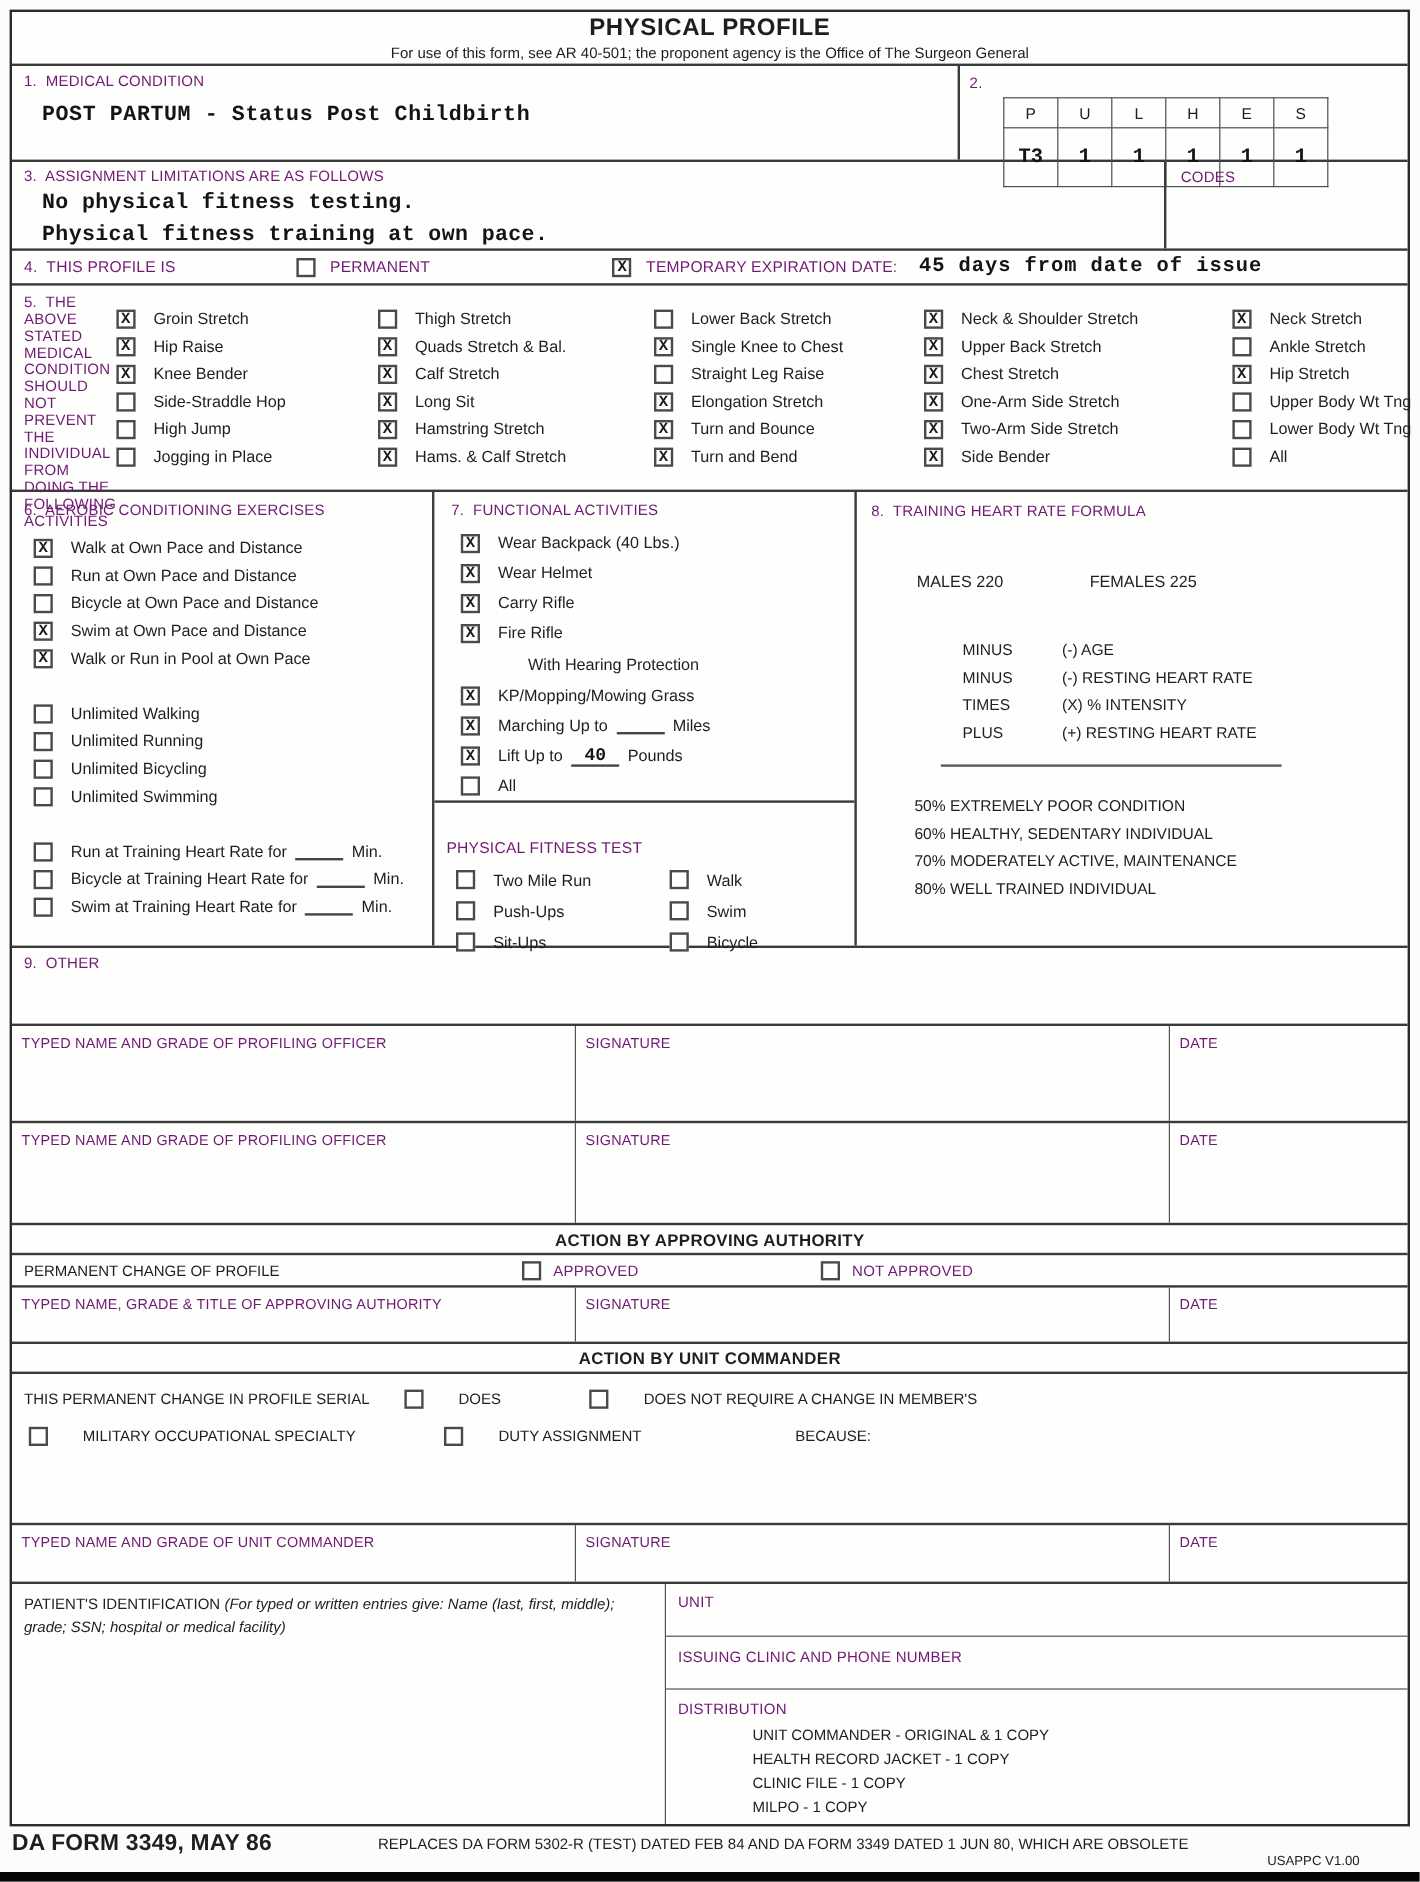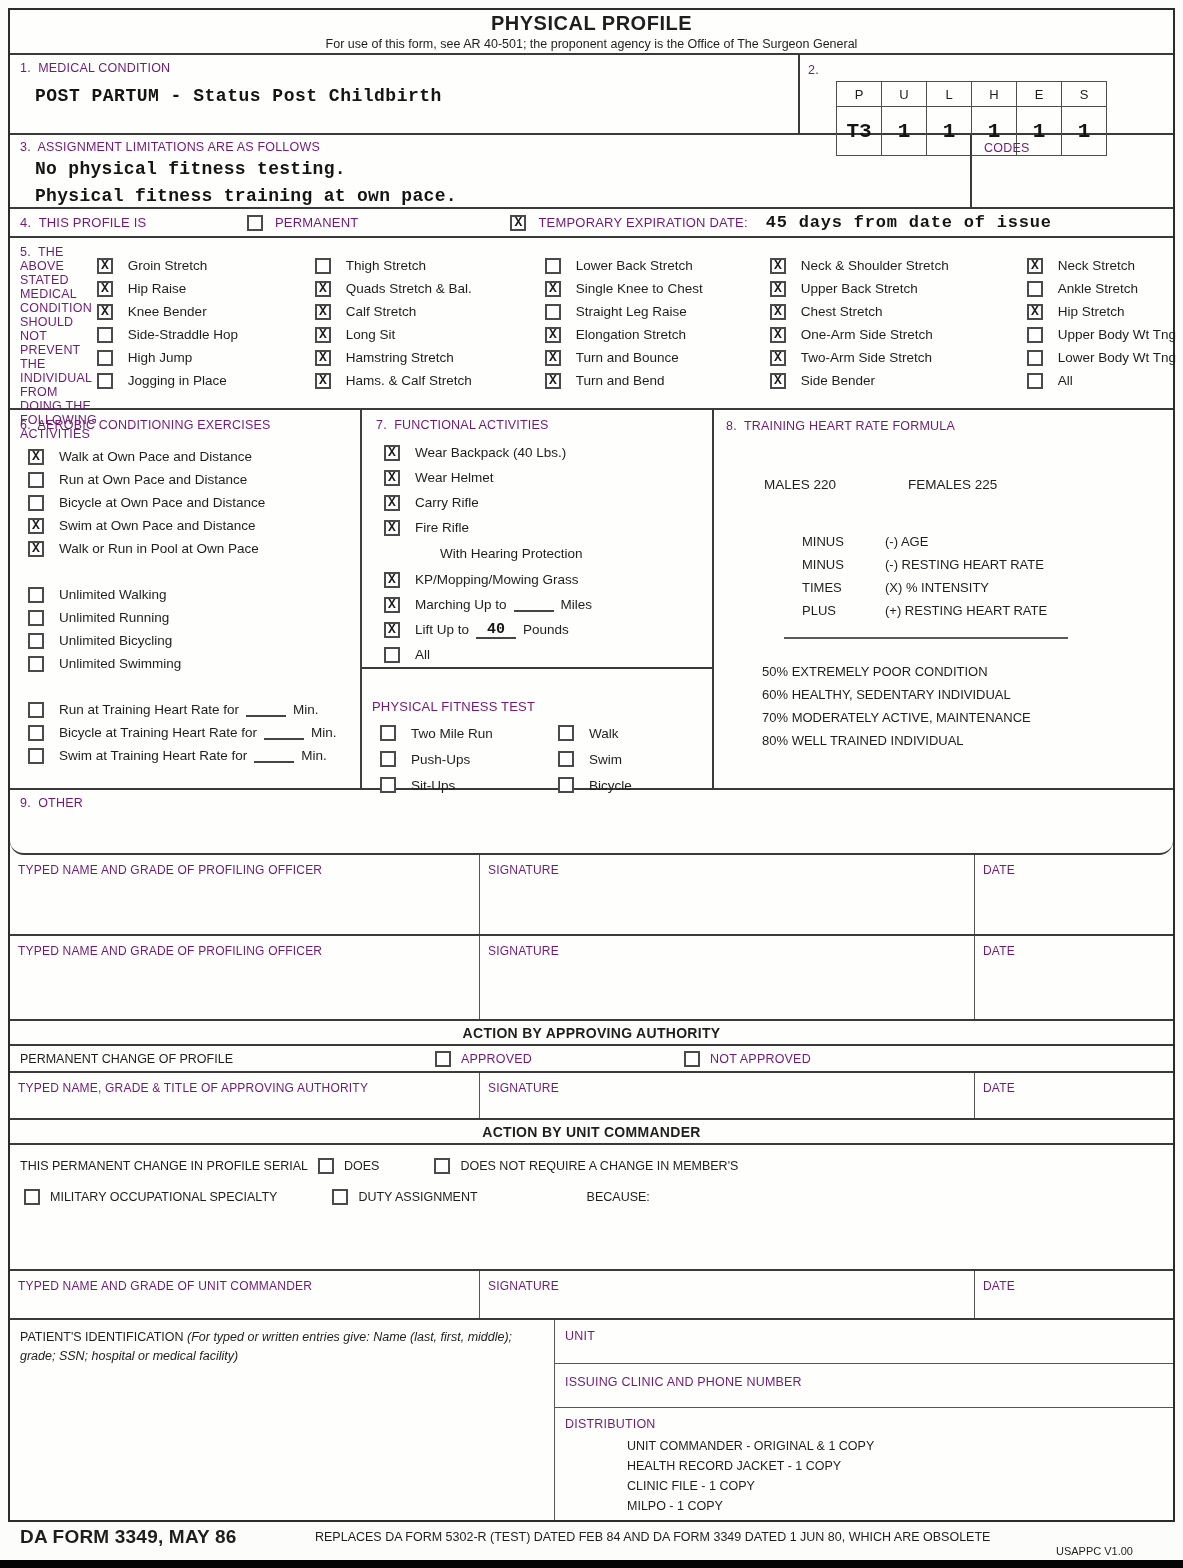--- a/index.html
+++ b/index.html
@@ -23,21 +23,21 @@
   .subtitle { font-size: 12.5px; margin-top: 2px; }
 
   
   .r-s12 { height: 80px; }
   .s1 { flex: 1; padding: 6px 10px; }
   .s1 .typed { font-size: 18px; margin: 11px 0 0 15px; letter-spacing: 0.5px; }
   .s2 { width: 375px; border-left: 2px solid #3a3a3a; padding: 5px 8px; }
   .pulhes { border-collapse: collapse; margin: 3px 0 0 28px; }
   .pulhes td { border: 1px solid #4e4e4e; width: 45px; text-align: center; }
   .pulhes .hdr td { height: 25px; font-size: 13px; }
-  .pulhes .val td { height: 49px; font-size: 21px; }
+  .pulhes .val td { height: 49px; font-size: 17px; }
 
   
   .r-s3 { height: 74px; }
   .s3 { flex: 1; padding: 5px 10px; }
   .s3 .typed { font-size: 18px; line-height: 24px; margin: 3px 0 0 15px; letter-spacing: 0.3px; }
   .codes { width: 203px; border-left: 2px solid #3a3a3a; padding: 6px 12px; }
 
   
   .r-s4 { height: 29px; align-items: center; }
   .r-s4 .lbl { font-size: 13px; }
@@ -82,21 +82,21 @@
   .col8 { flex: 1; padding: 9px 0 0 12px; }
   .mf-row { display: flex; gap: 72px; margin: 44px 0 0 38px; font-size: 13.5px; }
   .formula { margin: 38px 0 0 76px; }
   .formula .f-line { display: flex; height: 23px; align-items: center; font-size: 13px; gap: 19px; }
   .f-op { width: 64px; }
   .hr-line { width: 284px; border-bottom: 2px solid #5a5a5a; margin: 15px 0 0 58px; }
   .thresholds { margin: 21px 0 0 36px; }
   .thresholds div { height: 23px; font-size: 13px; display: flex; align-items: center; }
 
   
-  .r-s9 { height: 65px; padding: 6px 10px; border-radius: 14px; }
+  .r-s9 { height: 65px; padding: 6px 10px; }
 
   
   .sig-row .c-name { width: 470px; border-right: 1px solid #555; padding: 5px 8px; }
   .sig-row .c-sig { width: 495px; border-right: 1px solid #555; padding: 5px 8px; }
   .sig-row .c-date { flex: 1; padding: 5px 8px; }
   .sig-row .lbl { font-size: 12px; }
   .r-po1 { height: 81px; } .r-po2 { height: 85px; }
   .r-aaa-name { height: 47px; } .r-auc-name { height: 49px; }
 
   
@@ -104,41 +104,41 @@
   .r-hdr .hdr-txt { font-size: 14px; font-weight: 700; letter-spacing: 0.3px; }
 
   
   .r-aaa-pc { height: 27px; align-items: center; }
   .r-aaa-pc .lead { padding-left: 10px; width: 425px; font-size: 12.5px; }
   .r-aaa-pc .cb { margin-right: 10px; }
   .napp { margin-left: 152px; }
 
   
   .r-auc-body { height: 126px; flex-direction: column; padding: 9px 0 0 10px; }
-  .uc-line { display: flex; align-items: center; height: 24px; font-size: 12.5px; }
+  .uc-line { display: flex; align-items: center; height: 24px; font-size: 12.5px; gap: 19px; }
   .uc-line .cb { margin: 0 10px; }
   .uc-line2 { margin-top: 7px; }
   .uc-line2 .cb:first-child { margin-left: 4px; }
   .uc-duty-cb { margin-left: 55px !important; }
   .uc-because { margin-left: 109px; }
 
   
   .r-pid { height: 200px; border-bottom: none; }
   .pid-left { width: 545px; border-right: 1px solid #555; padding: 8px 10px; font-size: 12.5px; line-height: 19px; }
   .pid-note { font-style: italic; }
   .pid-right { flex: 1; display: flex; flex-direction: column; }
   .pid-unit { height: 44px; border-bottom: 1px solid #555; padding: 6px 10px; }
   .pid-clinic { height: 44px; border-bottom: 1px solid #555; padding: 8px 10px; }
   .pid-dist { flex: 1; padding: 9px 10px 0 10px; }
   .dist-lines { margin: 5px 0 0 62px; }
   .dist-lines div { font-size: 12.5px; line-height: 20px; }
 
   
   .footer { position: absolute; left: 8px; top: 1526px; width: 1167px; height: 34px; }
-  .form-number { position: absolute; left: 12px; top: 0; font-size: 19px; font-weight: 700; letter-spacing: 0.2px; }
+  .form-number { position: absolute; left: 2px; top: 0; font-size: 19px; font-weight: 700; letter-spacing: 0.2px; }
   .replaces { position: absolute; left: 307px; top: 4px; font-size: 12.5px; }
   .version { position: absolute; right: 42px; top: 19px; font-size: 11px; }
   .bottom-bar { position: absolute; left: 0; bottom: 0; width: 100%; height: 8px; background: #050505; }
 </style>
 </head>
 <body>
 
 <div class="form">
 
   <div class="row r-title">

